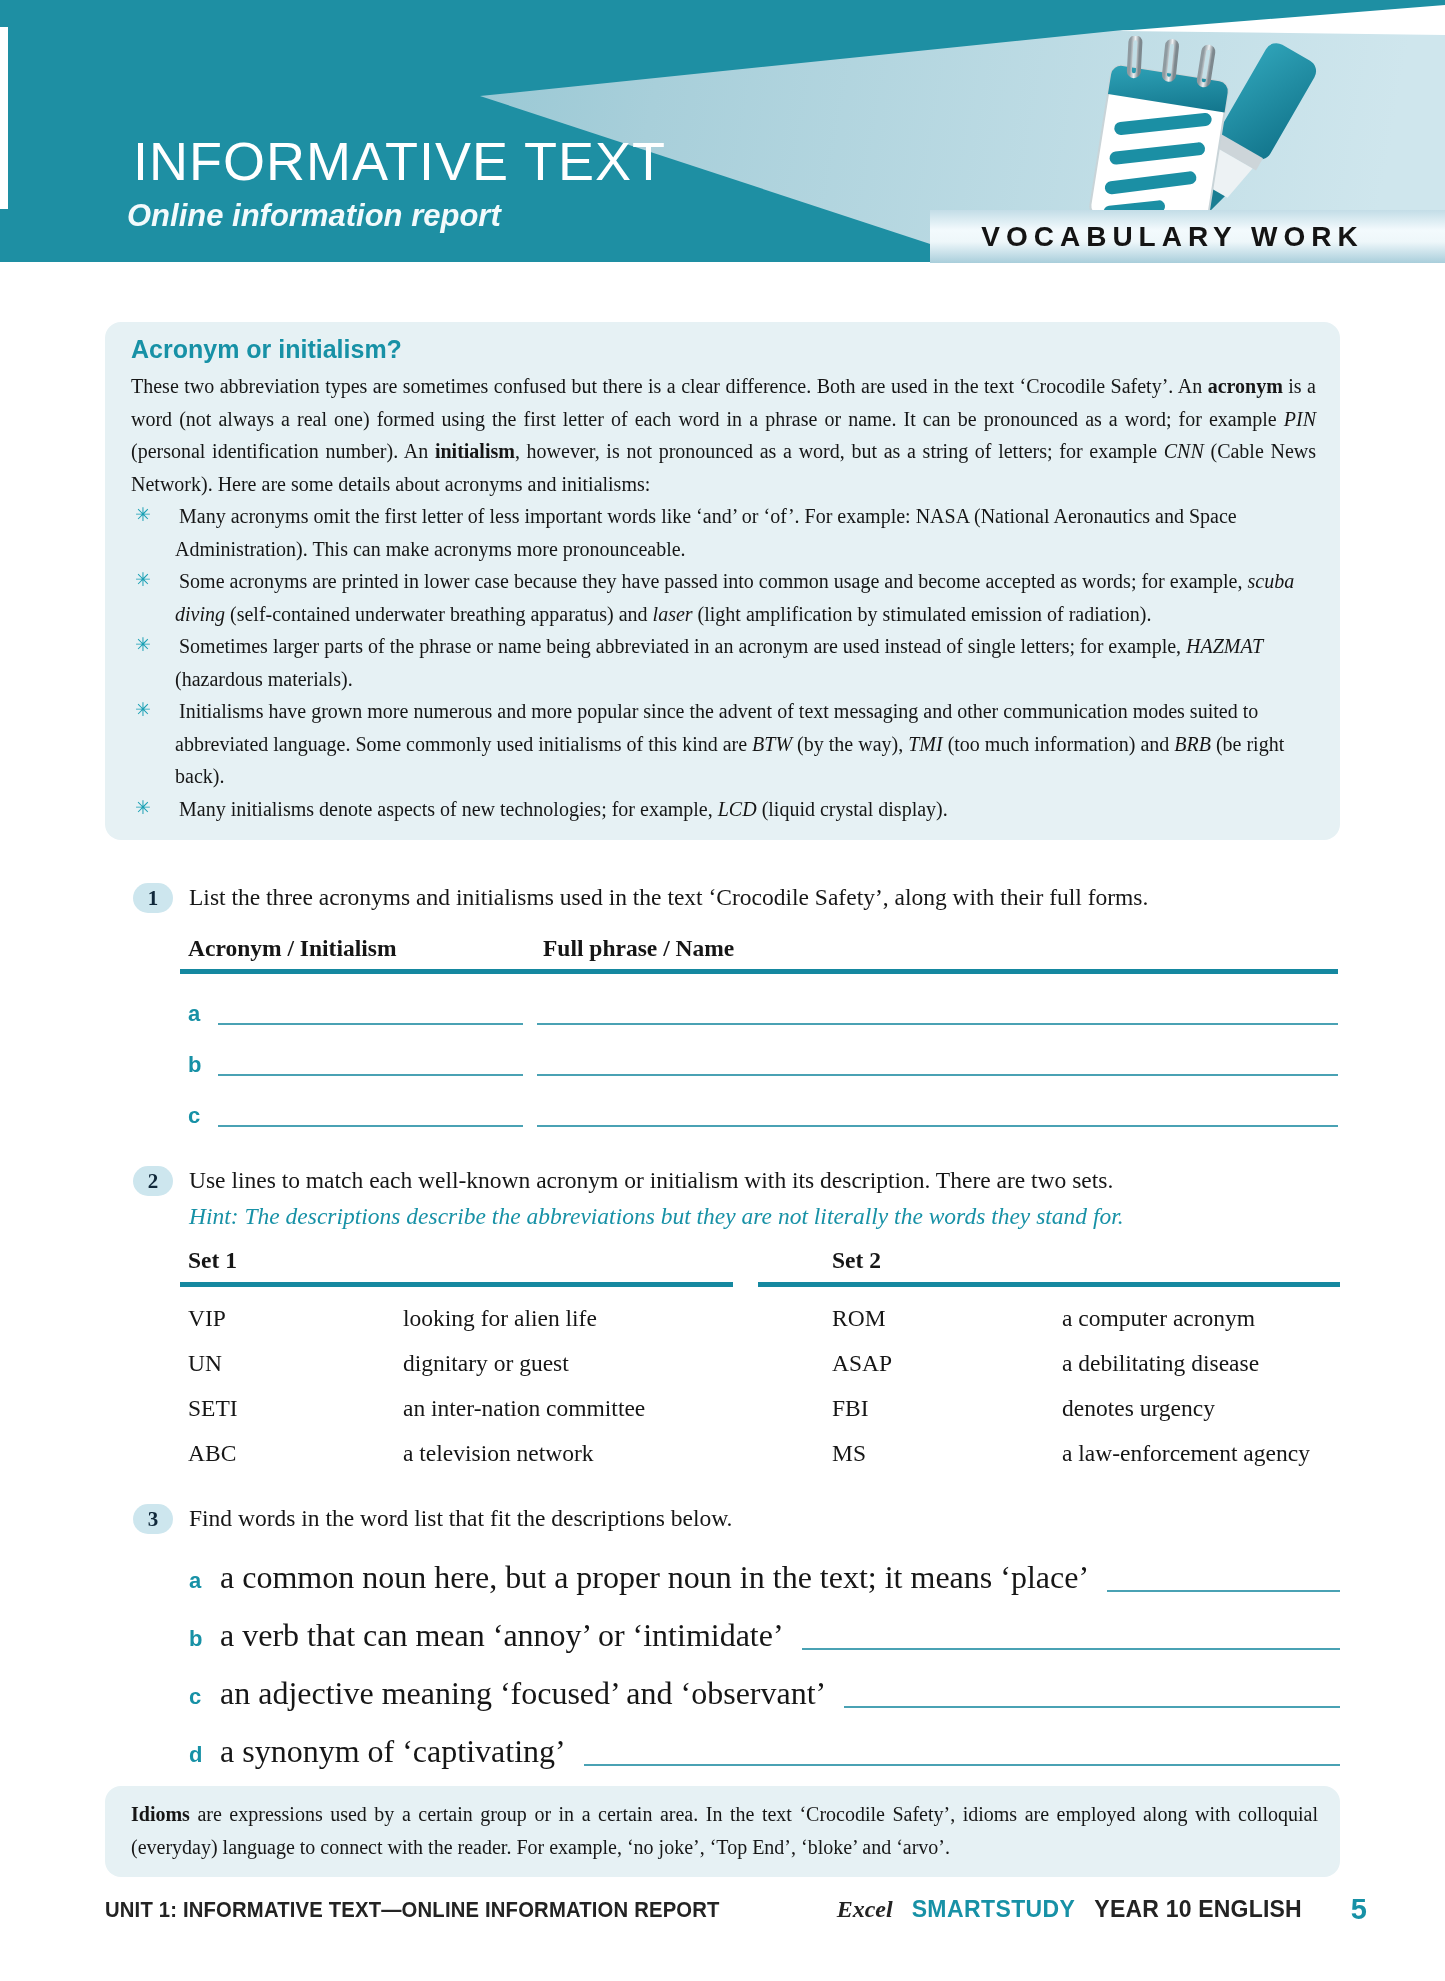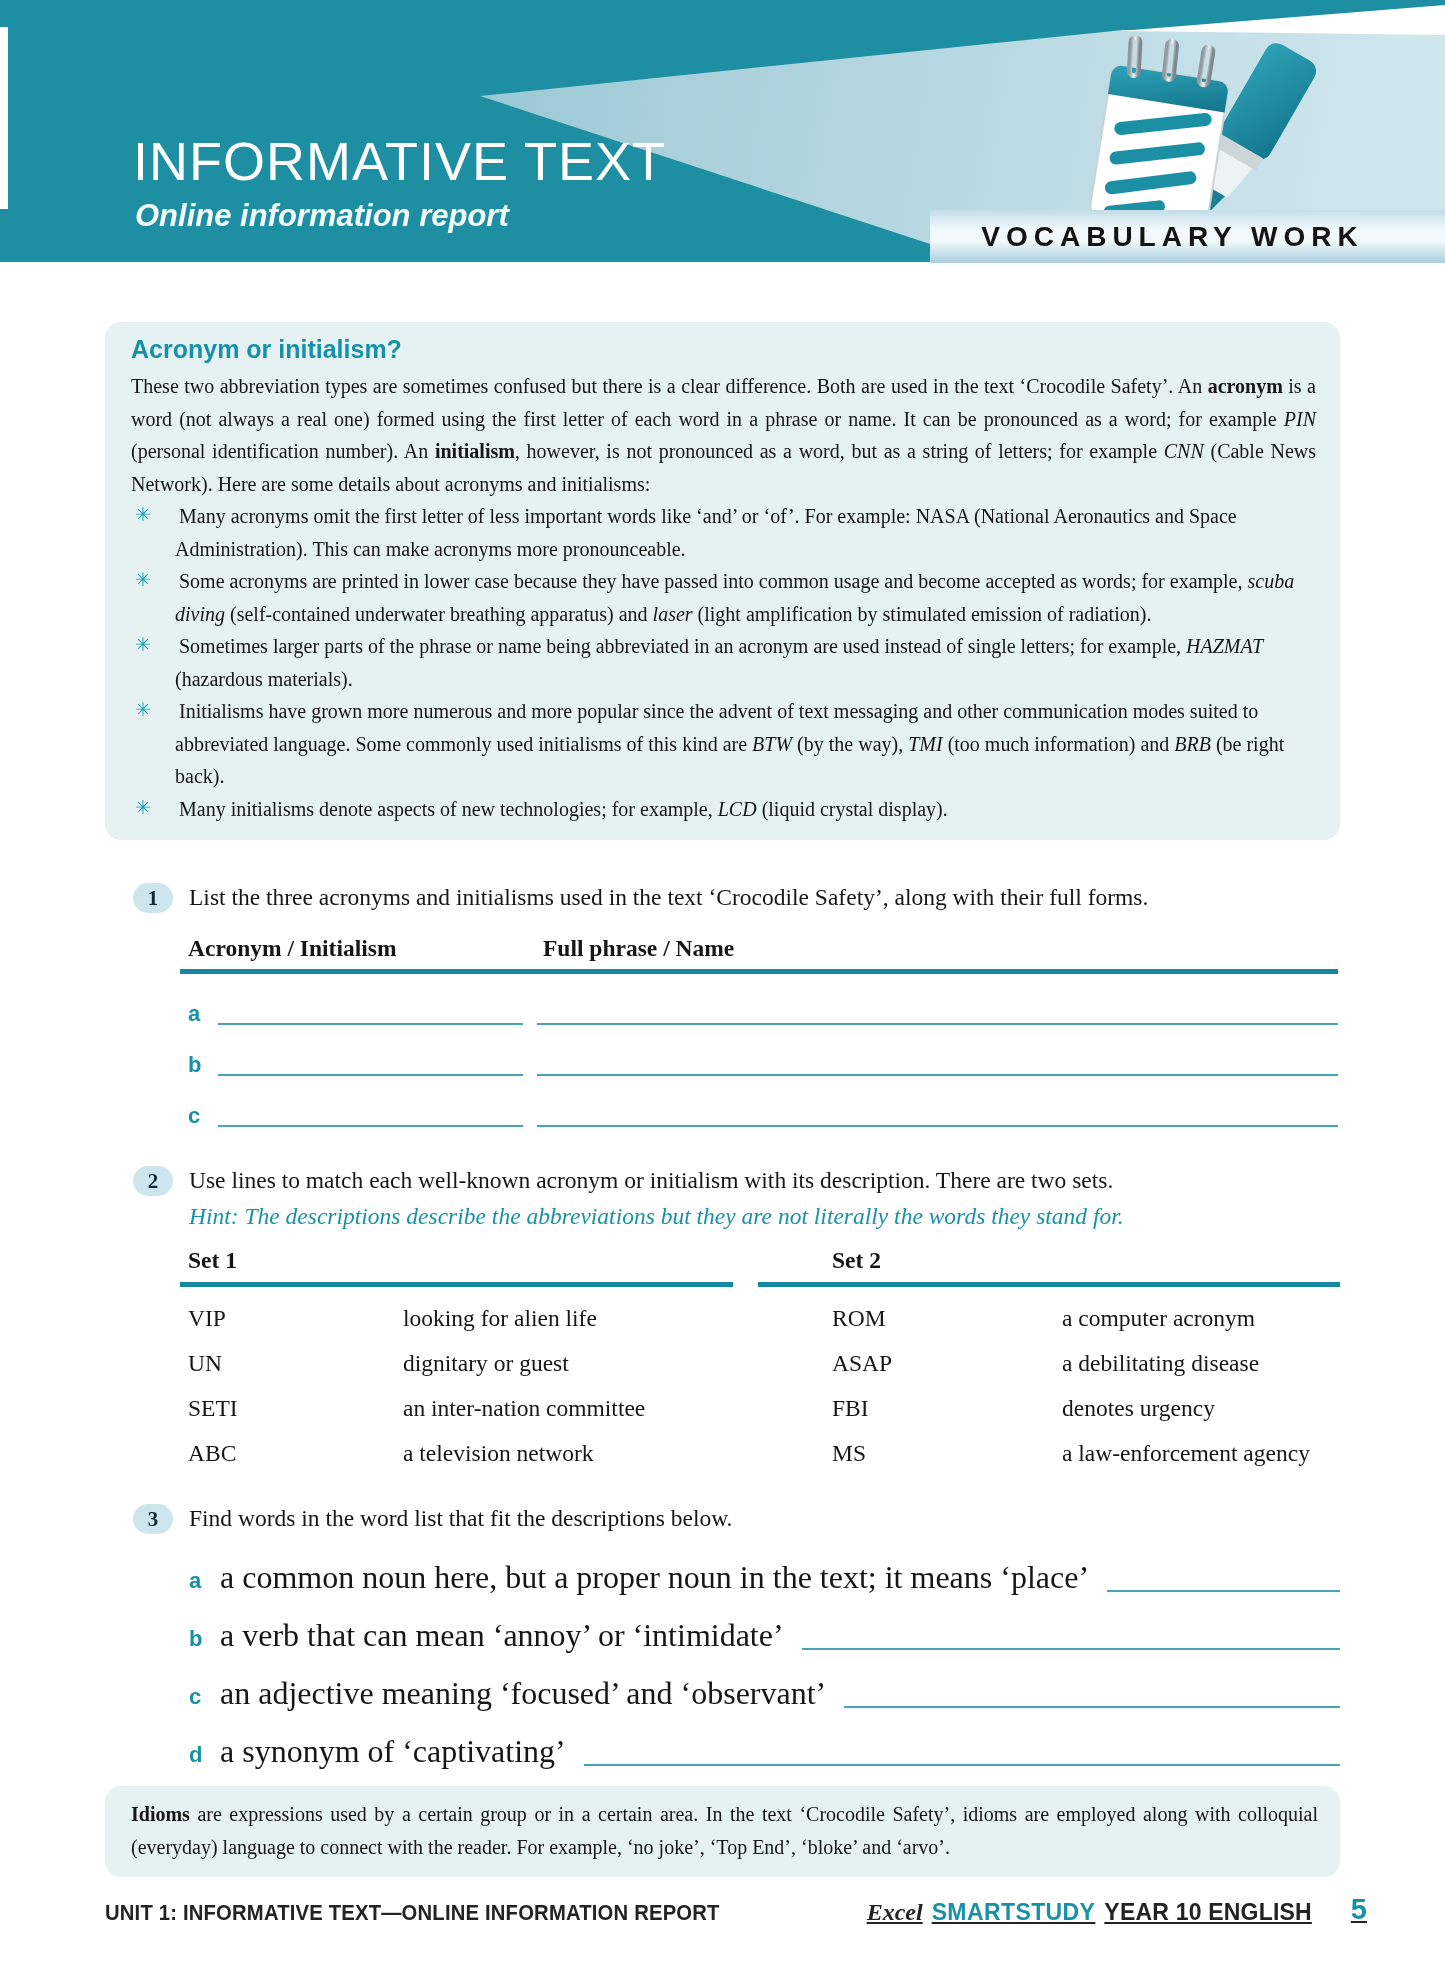--- a/index.html
+++ b/index.html
@@ -19,21 +19,21 @@
     position:absolute;inset:0;background:#ffffff;
     clip-path:polygon(1120px 31px,1445px 5px,1445px 35px);
   }
   .hdr-left-notch{position:absolute;left:0;top:27px;width:8px;height:182px;background:#ffffff;}
   .hdr-title{
     position:absolute;left:133px;top:134px;margin:0;
     font-family:"Liberation Sans",sans-serif;font-weight:normal;
     font-size:54px;letter-spacing:1px;color:#ffffff;line-height:1;
   }
   .hdr-sub{
-    position:absolute;left:135px;top:200px;
+    position:absolute;left:127px;top:200px;
     font-family:"Liberation Sans",sans-serif;font-weight:bold;font-style:italic;
     font-size:31px;color:#f2fafc;line-height:1;
   }
   .banner{
     position:absolute;left:930px;right:0;top:210px;height:53px;
     background:linear-gradient(180deg,#c3dde7 0%,#f3fafd 38%,#eef7fa 60%,#a9cedb 100%);
     display:flex;align-items:center;justify-content:center;
   }
   .banner span{
     font-family:"Liberation Sans",sans-serif;font-weight:bold;
@@ -108,21 +108,21 @@
   .idiombox{
     margin-top:20px;background:#e6f1f4;border-radius:16px;padding:12px 22px 14px 22px;
   }
   
   .footer{
     position:absolute;left:105px;top:1893px;width:1262px;
     display:flex;align-items:baseline;
     font-family:"Liberation Sans",sans-serif;font-weight:bold;color:#232323;
   }
   .foot-left{font-size:22.5px;transform:scaleX(.9);transform-origin:left;letter-spacing:.2px;}
-  .foot-right{margin-left:auto;display:flex;align-items:flex-end;gap:9px;text-decoration:underline;}
+  .foot-right{margin-left:auto;display:flex;align-items:center;gap:19px;}
   .foot-excel{font-family:"Liberation Serif",serif;font-style:italic;font-size:24px;}
   .foot-smart{color:#1791a6;font-size:23px;letter-spacing:.4px;}
   .foot-rest{font-size:23px;letter-spacing:.2px;}
   .foot-page{color:#1791a6;font-size:29px;margin-left:30px;}
 </style>
 </head>
 <body>
 
 <div class="page">
 

